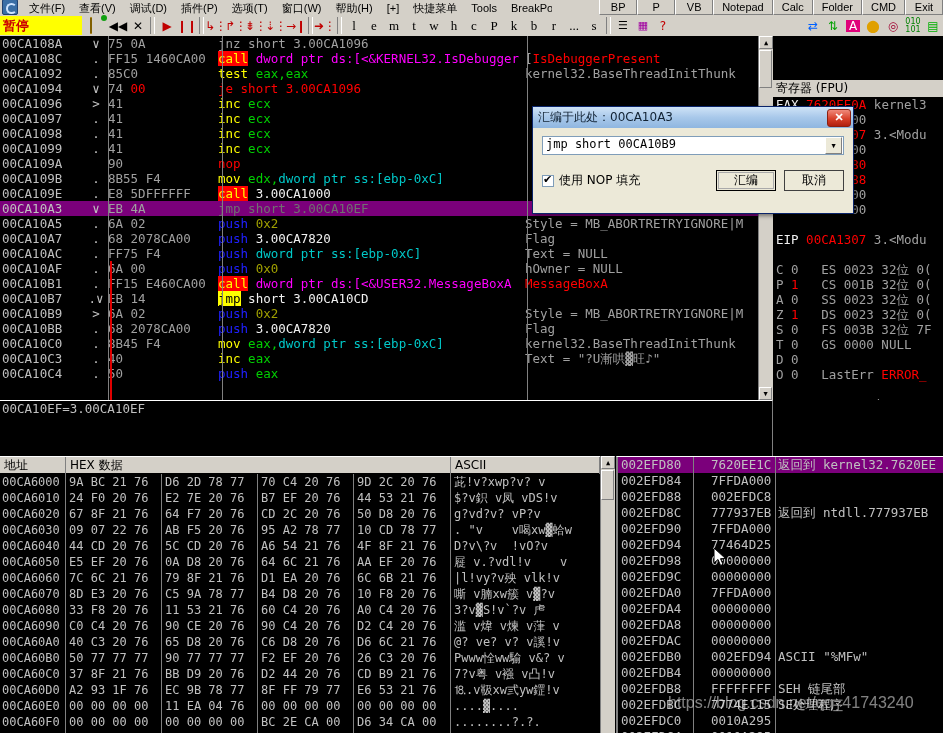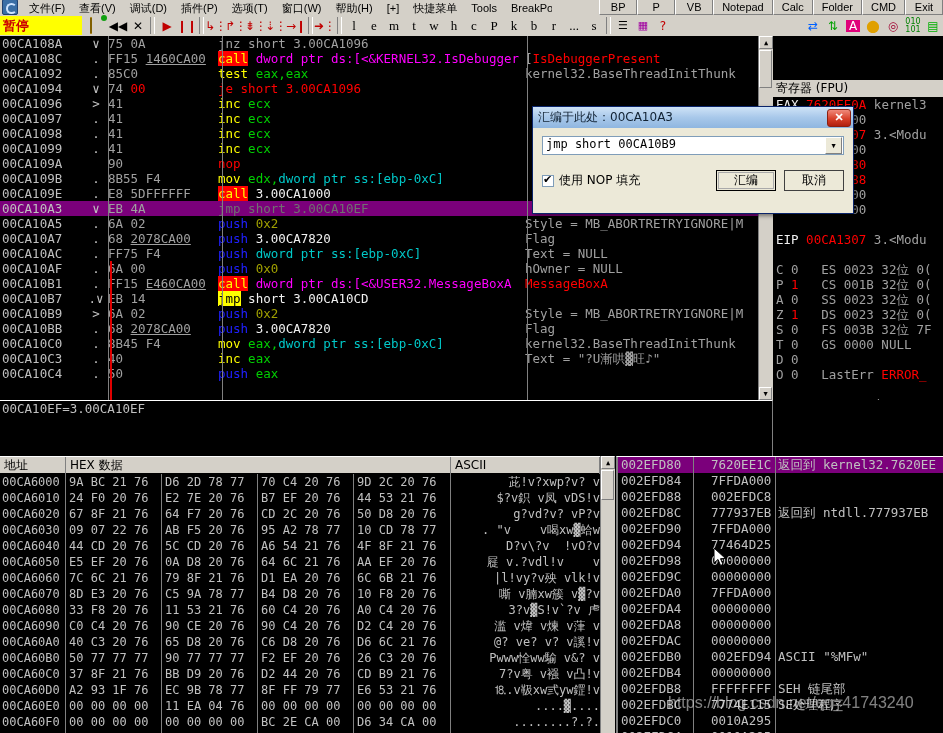--- a/index.html
+++ b/index.html
@@ -51,21 +51,21 @@
   .c-dis{width:305px;box-sizing:border-box;flex:0 0 auto;overflow:hidden;}
   .c-cmt{flex:1 1 auto;box-sizing:border-box;overflow:hidden;padding-left:2px;}
   .vline{position:absolute;left:108px;top:0;bottom:0;width:1px;background:#808080;}
   .vline2{position:absolute;left:222px;top:0;bottom:0;width:1px;background:#808080;}
   .vline3{position:absolute;left:527px;top:0;bottom:0;width:1px;background:#808080;}
   .redline{position:absolute;left:110px;width:2px;background:#e00000;}
   .wht{color:#f0f0f0;} .gry{color:#a0a0a0;} .red{color:#ff0000;} .grn{color:#00d000;}
   .cyn{color:#00c8c8;} .mag{color:#ff00ff;} .yel{color:#ffff00;} .olv{color:#a0a000;}
   .blu{color:#2020ff;} .dgry{color:#707070;}
   .kcall{background:#ff0000;color:#ffff00;} .kjmp{background:#ffff00;color:#000;}
-  .u{text-decoration:underline;text-align:right;}
+  .u{text-align:right;}
 
   
   .vsb{position:absolute;width:14px;background:#d4d0c8;border-left:1px solid #808080;}
   .vsb .ar{height:13px;background:#d4d0c8;border:1px solid #fff;border-right-color:#808080;border-bottom-color:#808080;
            box-sizing:border-box;display:flex;align-items:center;justify-content:center;font-size:7px;color:#000;}
   .vsb .thumb{position:absolute;left:0;width:13px;background:#d4d0c8;border:1px solid #fff;
               border-right-color:#808080;border-bottom-color:#808080;box-sizing:border-box;}
 
   
   #infostrip{left:0;top:400px;width:772px;height:55px;background:#000;color:#c0c0c0;font-size:12.5px;
@@ -77,21 +77,21 @@
   #regs .rhdr{background:#d4d0c8;height:17px;font-size:12px;font-family:"DejaVu Sans",sans-serif;display:flex;align-items:center;padding-left:3px;color:#000;margin-top:44px;}
   .rrow{height:15px;line-height:15px;font-size:12.5px;white-space:pre;color:#c0c0c0;padding-left:3px;}
 
   
   #dump{left:0;top:456px;width:600px;height:277px;border-top:1px solid #fff;}
   #dump .hdr .hc:nth-child(1){width:66px;}
   #dump .hdr .hc:nth-child(2){width:385px;}
   .hxrow{height:16px;line-height:16px;font-size:12px;white-space:pre;color:#c0c0c0;display:flex;}
   .hx-a{width:66px;padding-left:2px;box-sizing:border-box;flex:0 0 auto;}
   .hx-g{width:96px;padding-left:3px;box-sizing:border-box;flex:0 0 auto;}
-  .hx-s{flex:1 1 auto;padding-left:4px;box-sizing:border-box;overflow:hidden;text-align:right;}
+  .hx-s{flex:1 1 auto;padding-left:4px;box-sizing:border-box;overflow:hidden;}
   .dvl{position:absolute;top:17px;bottom:0;width:1px;background:#808080;}
 
   
   #stack{left:616px;top:456px;width:327px;height:277px;border-top:1px solid #fff;border-left:1px solid #808080;}
   .strow{height:16px;line-height:16px;font-size:12.5px;white-space:pre;color:#c0c0c0;display:flex;}
   .strow.sel{background:#7b007b;}
   .st-a{width:76px;padding-left:4px;box-sizing:border-box;flex:0 0 auto;}
   .st-v{width:82px;padding-left:18px;box-sizing:border-box;flex:0 0 auto;}
   .st-c{flex:1 1 auto;padding-left:3px;box-sizing:border-box;overflow:hidden;}
   .svl1{position:absolute;left:0;top:0;bottom:0;width:1px;background:#808080;}

